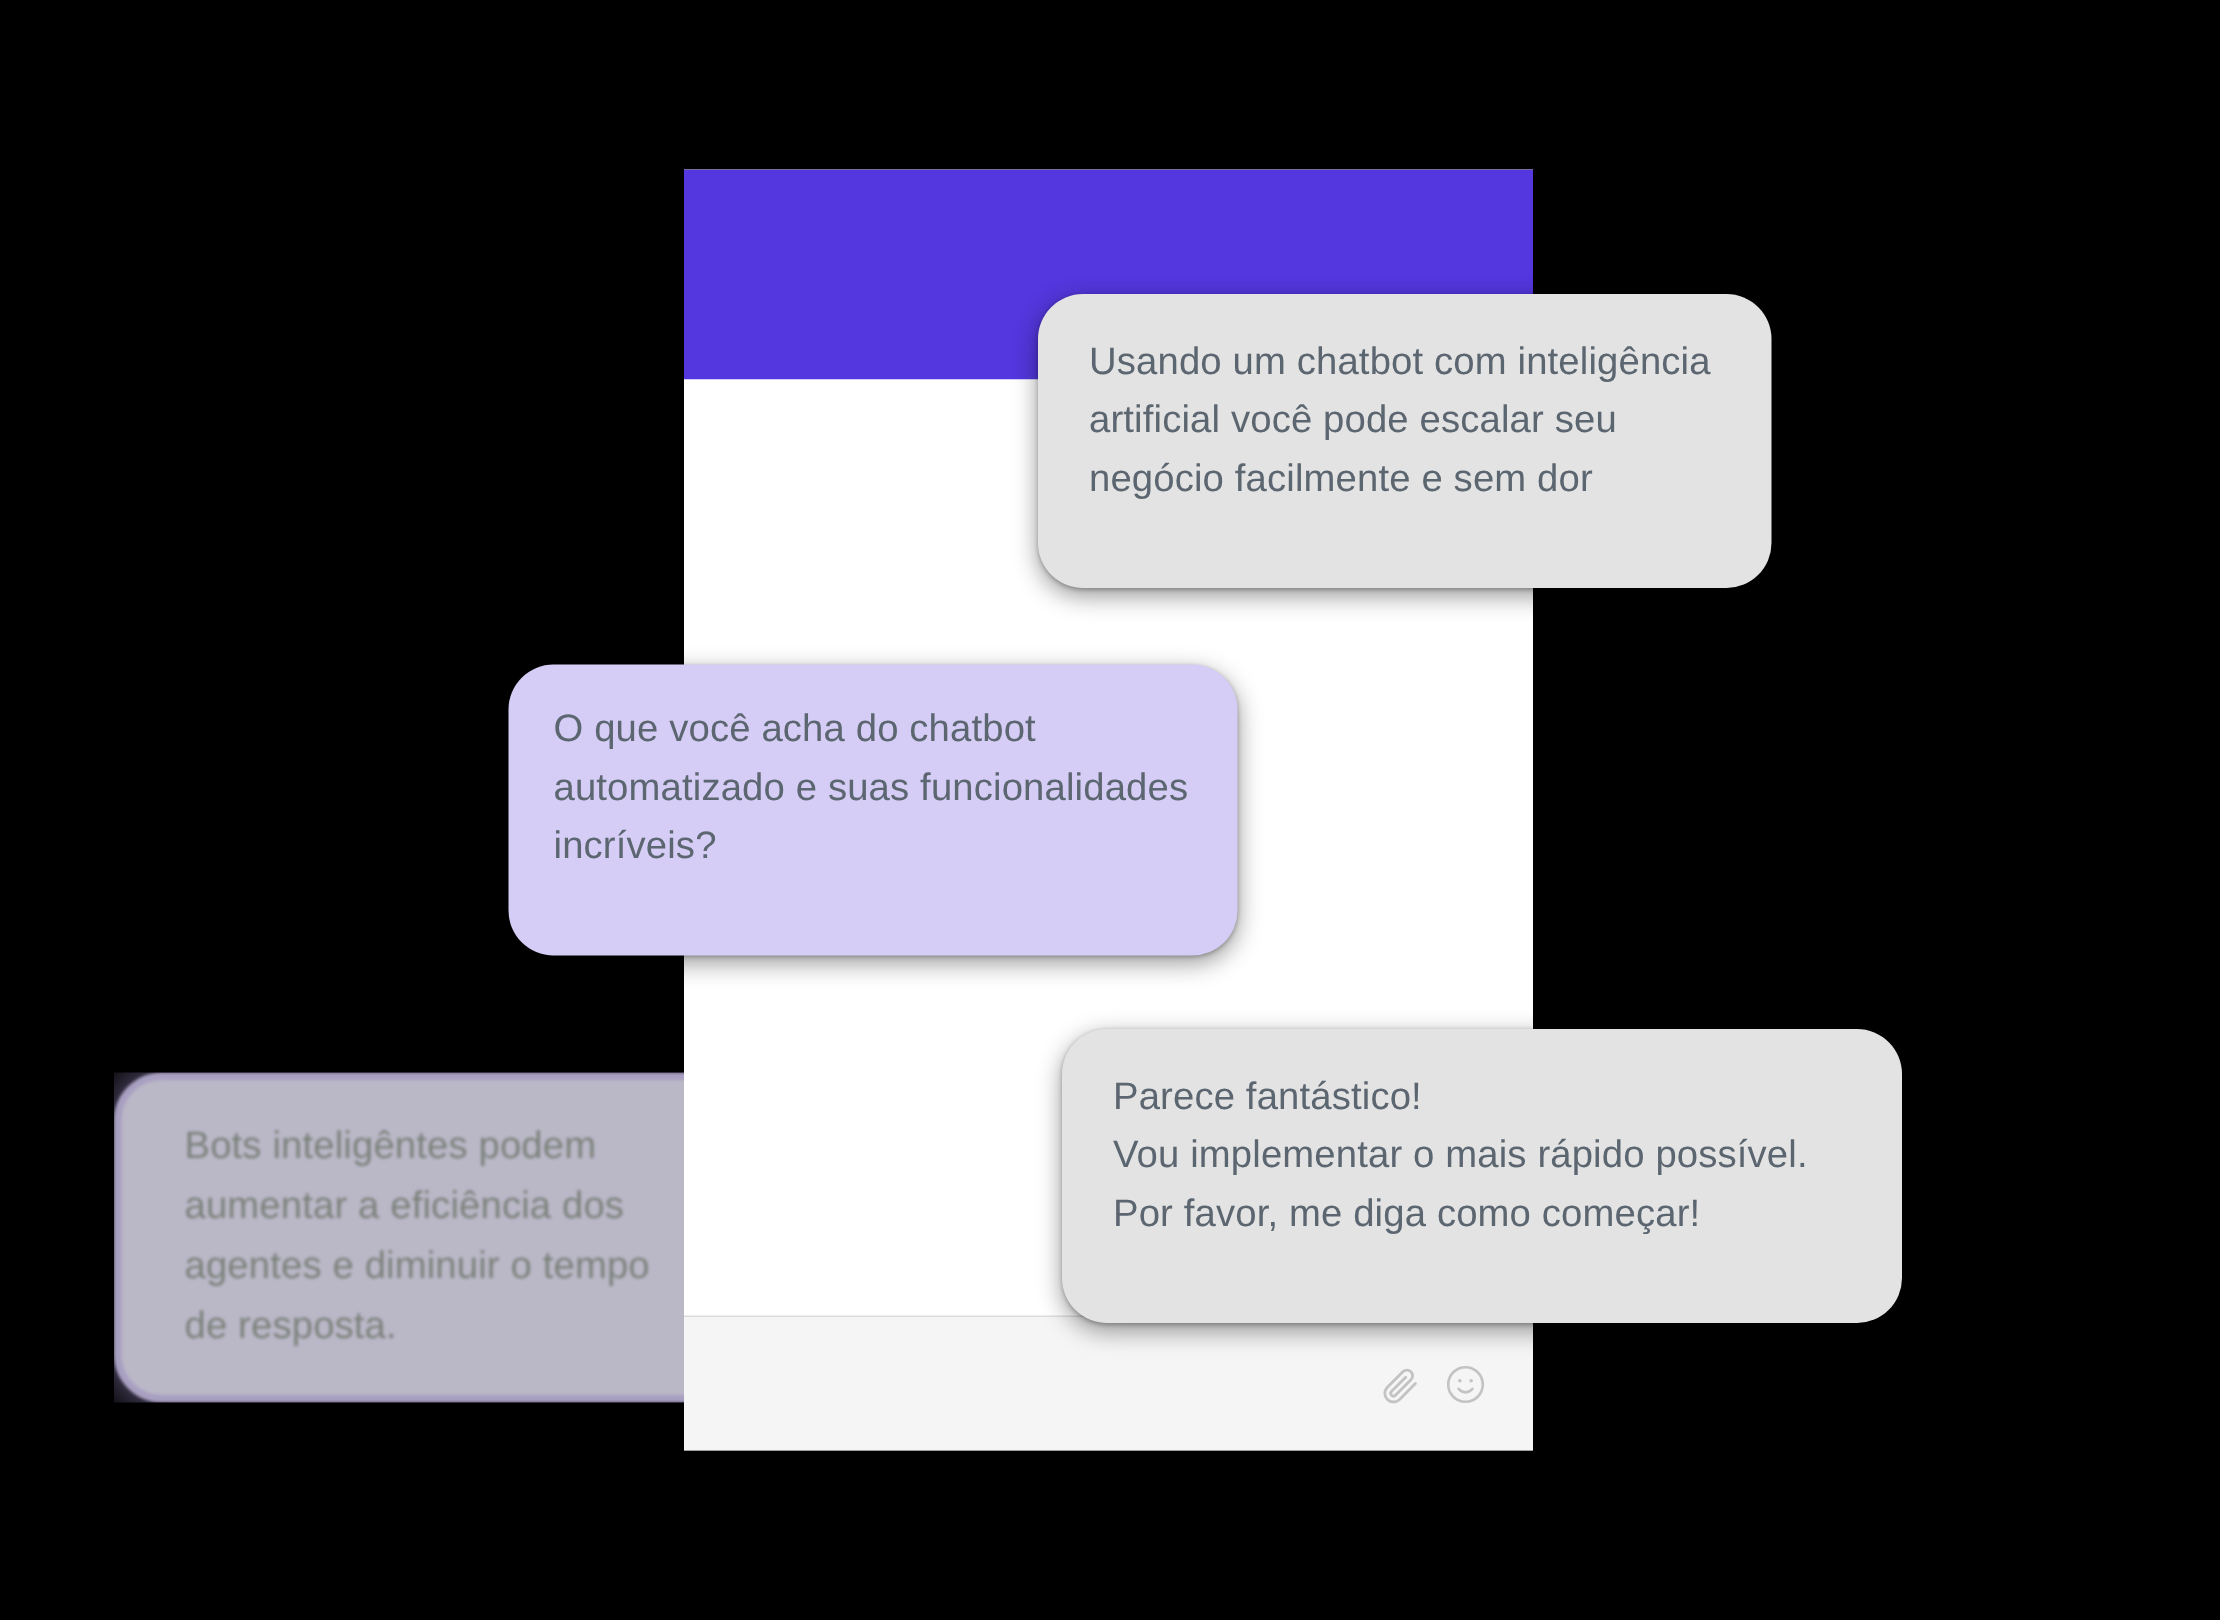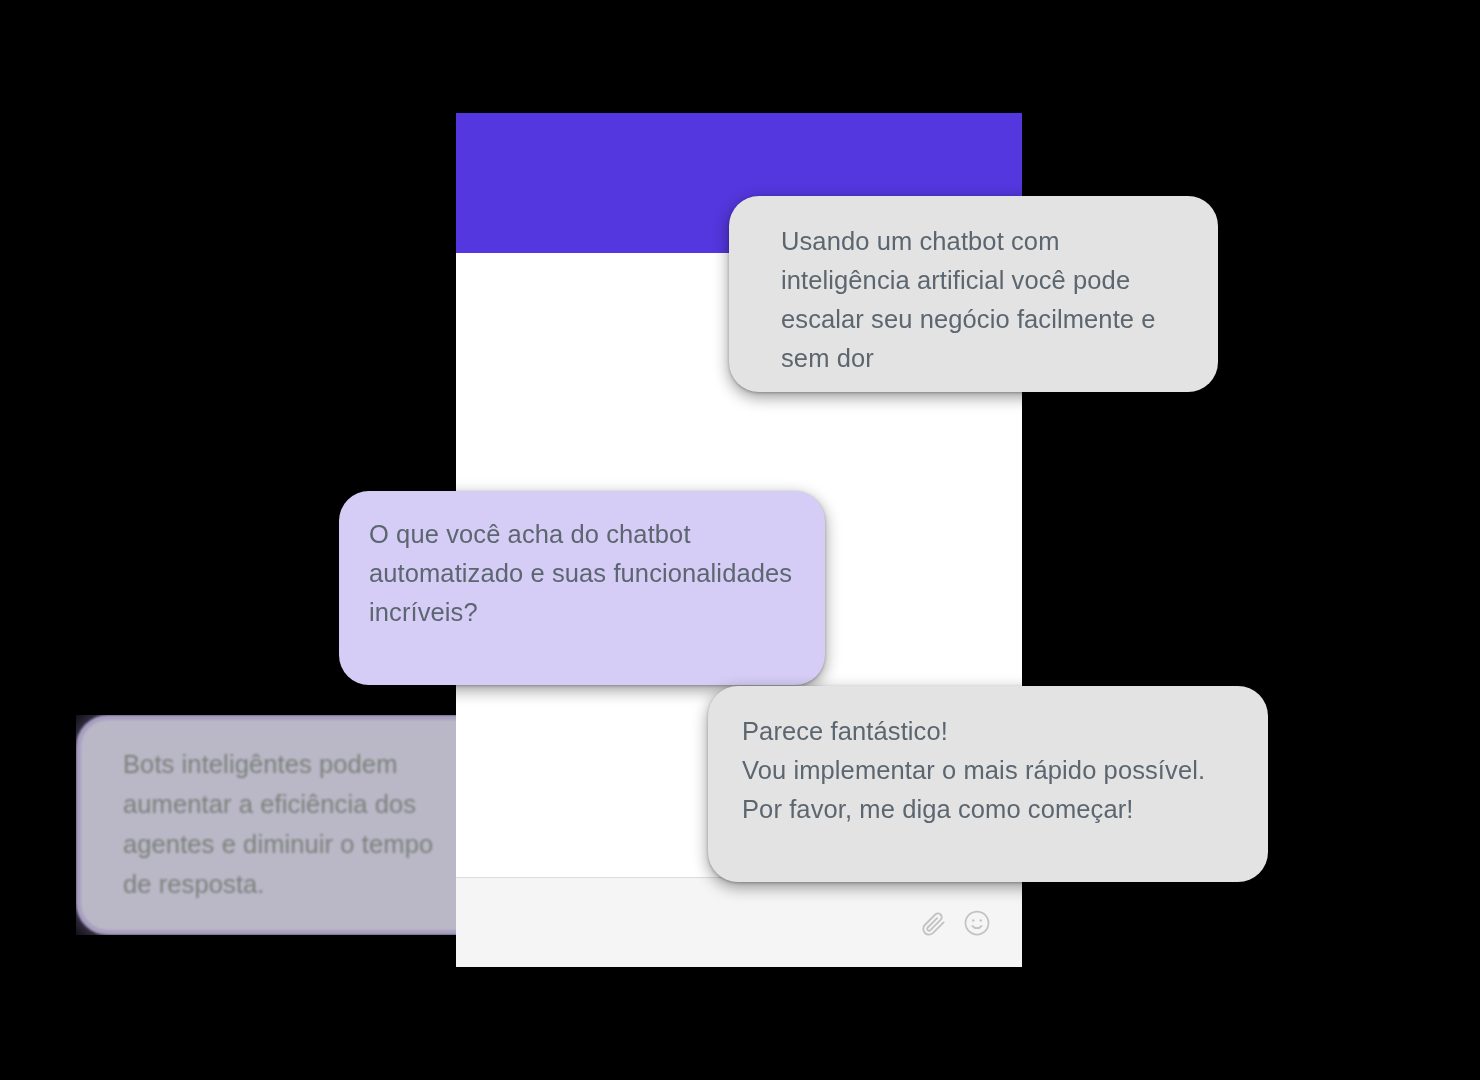--- a/index.html
+++ b/index.html
@@ -83,29 +83,28 @@
     background:#e3e3e3;
     box-shadow:0 5px 16px rgba(0,0,0,0.40), 0 1px 3px rgba(0,0,0,0.25);
   }
   
   .bubble-lav {
     background:#d5cdf5;
     box-shadow:0 5px 16px rgba(0,0,0,0.40), 0 1px 3px rgba(0,0,0,0.25);
   }
 
   #bubble-agent-1 {
-    left:729px; top:196px;
+    left:692px; top:196px;
     width:489px; height:196px;
-    padding:26px 52px;
+    padding:26px 34px;
   }
   #bubble-user-1 {
     left:339px; top:443px;
     width:486px; height:194px;
     padding:24px 30px;
-    margin-top:48px;
   }
   #bubble-agent-2 {
     left:708px; top:686px;
     width:560px; height:196px;
     padding:26px 34px;
   }
 
   
   #bubble-user-2-wrap {
     position:absolute;

